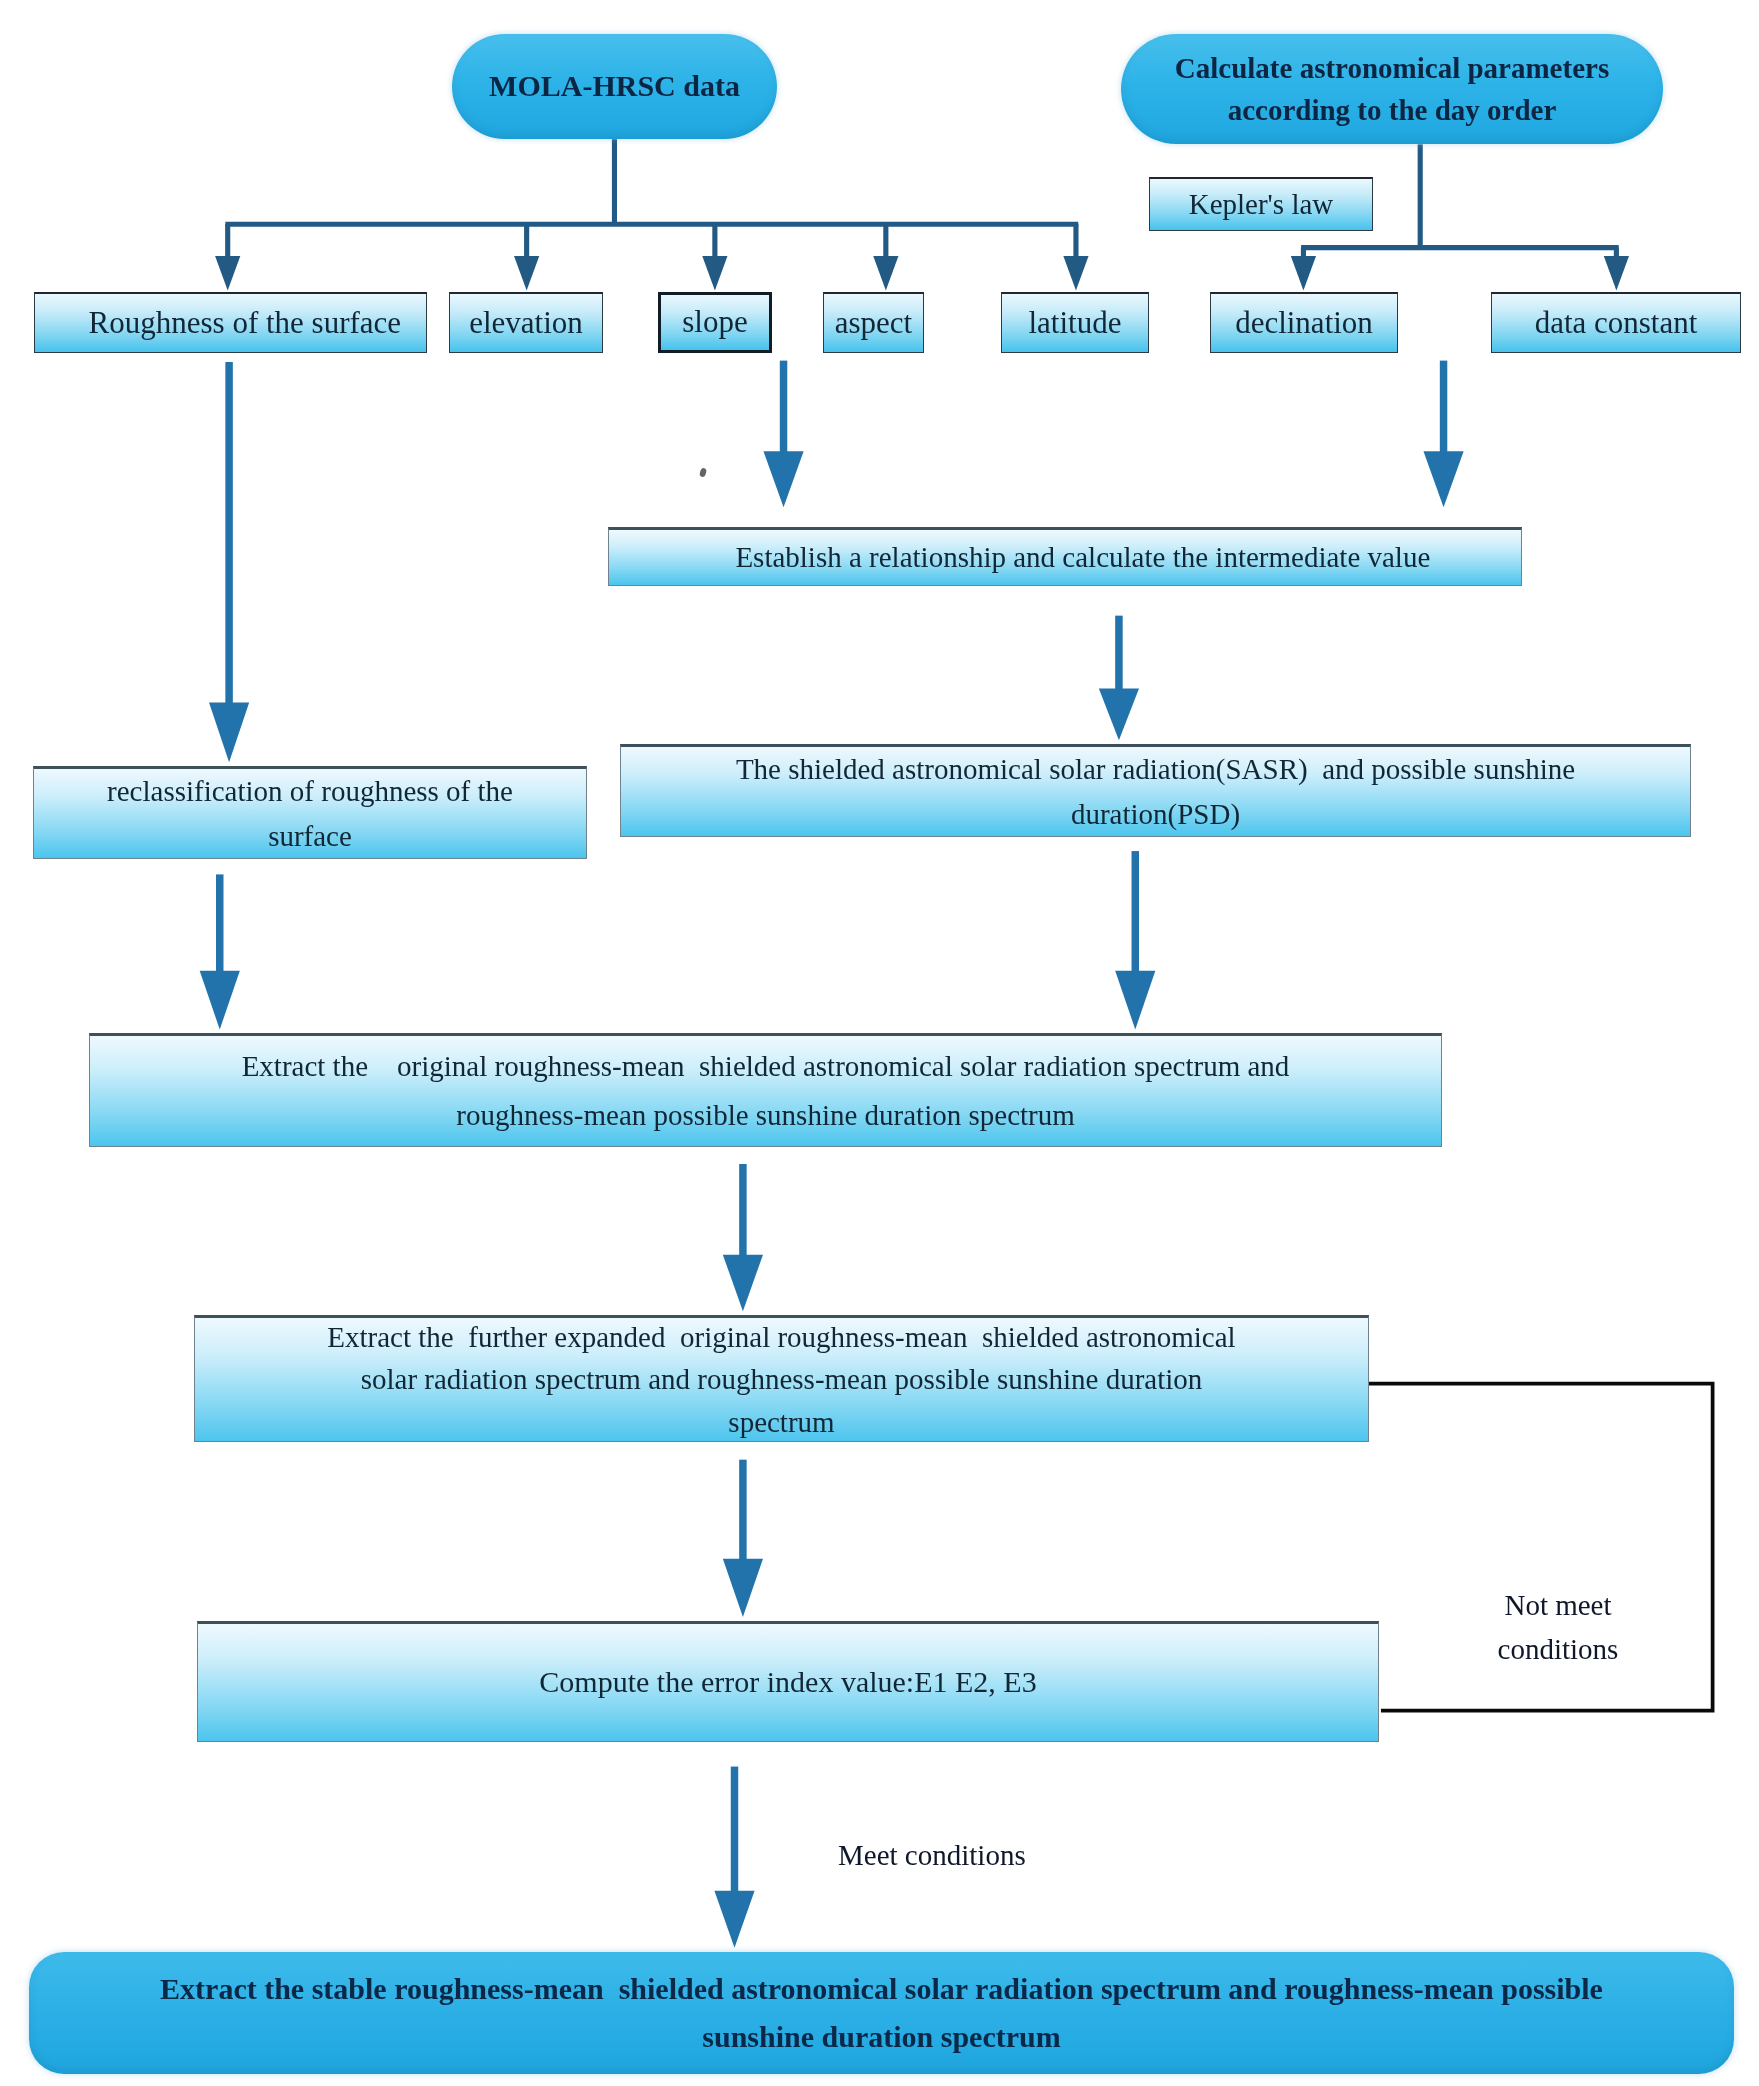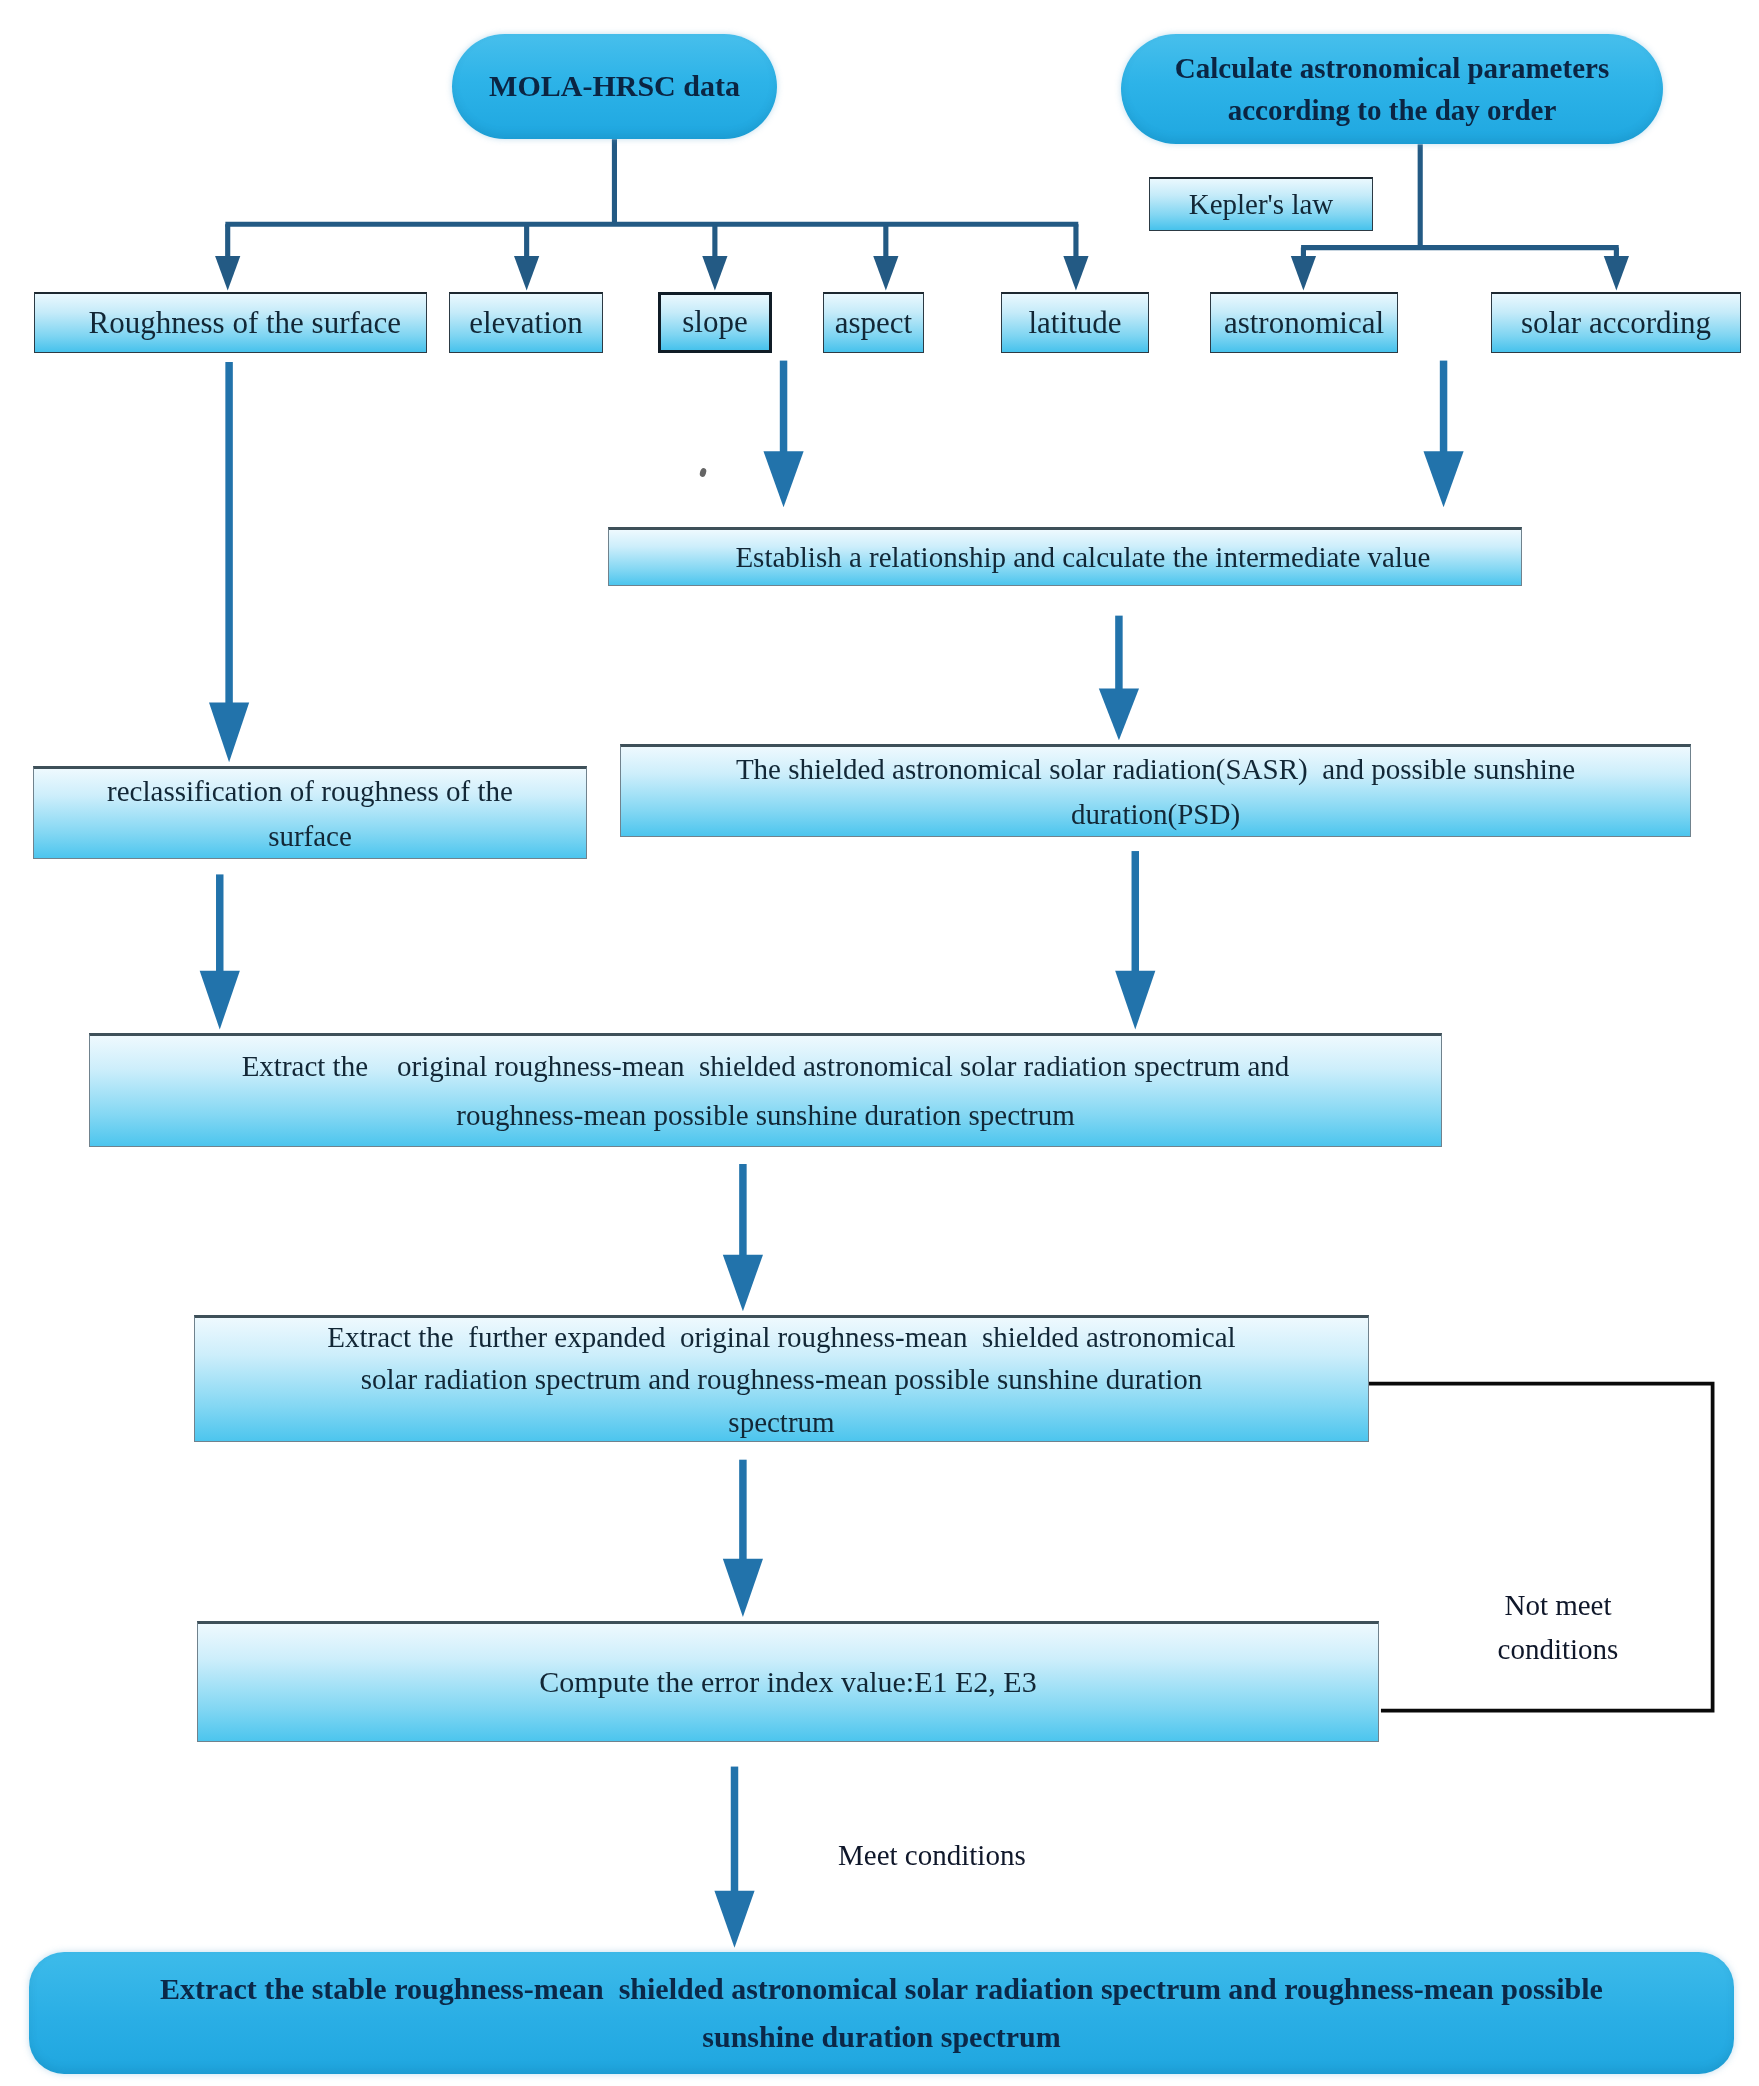--- a/index.html
+++ b/index.html
@@ -178,22 +178,22 @@
   <div class="node pill" id="n-calc">Calculate astronomical parameters
 according to the day order</div>
 
   <div class="node box" id="n-kepler">Kepler's law</div>
 
   <div class="node box row" id="n-rough">Roughness of the surface</div>
   <div class="node box row" id="n-elev">elevation</div>
   <div class="node box row heavy" id="n-slope">slope</div>
   <div class="node box row" id="n-aspect">aspect</div>
   <div class="node box row" id="n-lat">latitude</div>
-  <div class="node box row" id="n-decl">astronomical</div>
-  <div class="node box row" id="n-solar">solar according</div>
+  <div class="node box row" id="n-decl">declination</div>
+  <div class="node box row" id="n-solar">data constant</div>
 
   <div class="node big" id="n-establish">Establish a relationship and calculate the intermediate value</div>
   <div class="node big" id="n-sasr">The shielded astronomical solar radiation(SASR)  and possible sunshine
 duration(PSD)</div>
   <div class="node big" id="n-reclass">reclassification of roughness of the
 surface</div>
   <div class="node big" id="n-extract1">Extract the    original roughness-mean  shielded astronomical solar radiation spectrum and
 roughness-mean possible sunshine duration spectrum</div>
   <div class="node big" id="n-extract2">Extract the  further expanded  original roughness-mean  shielded astronomical
 solar radiation spectrum and roughness-mean possible sunshine duration

